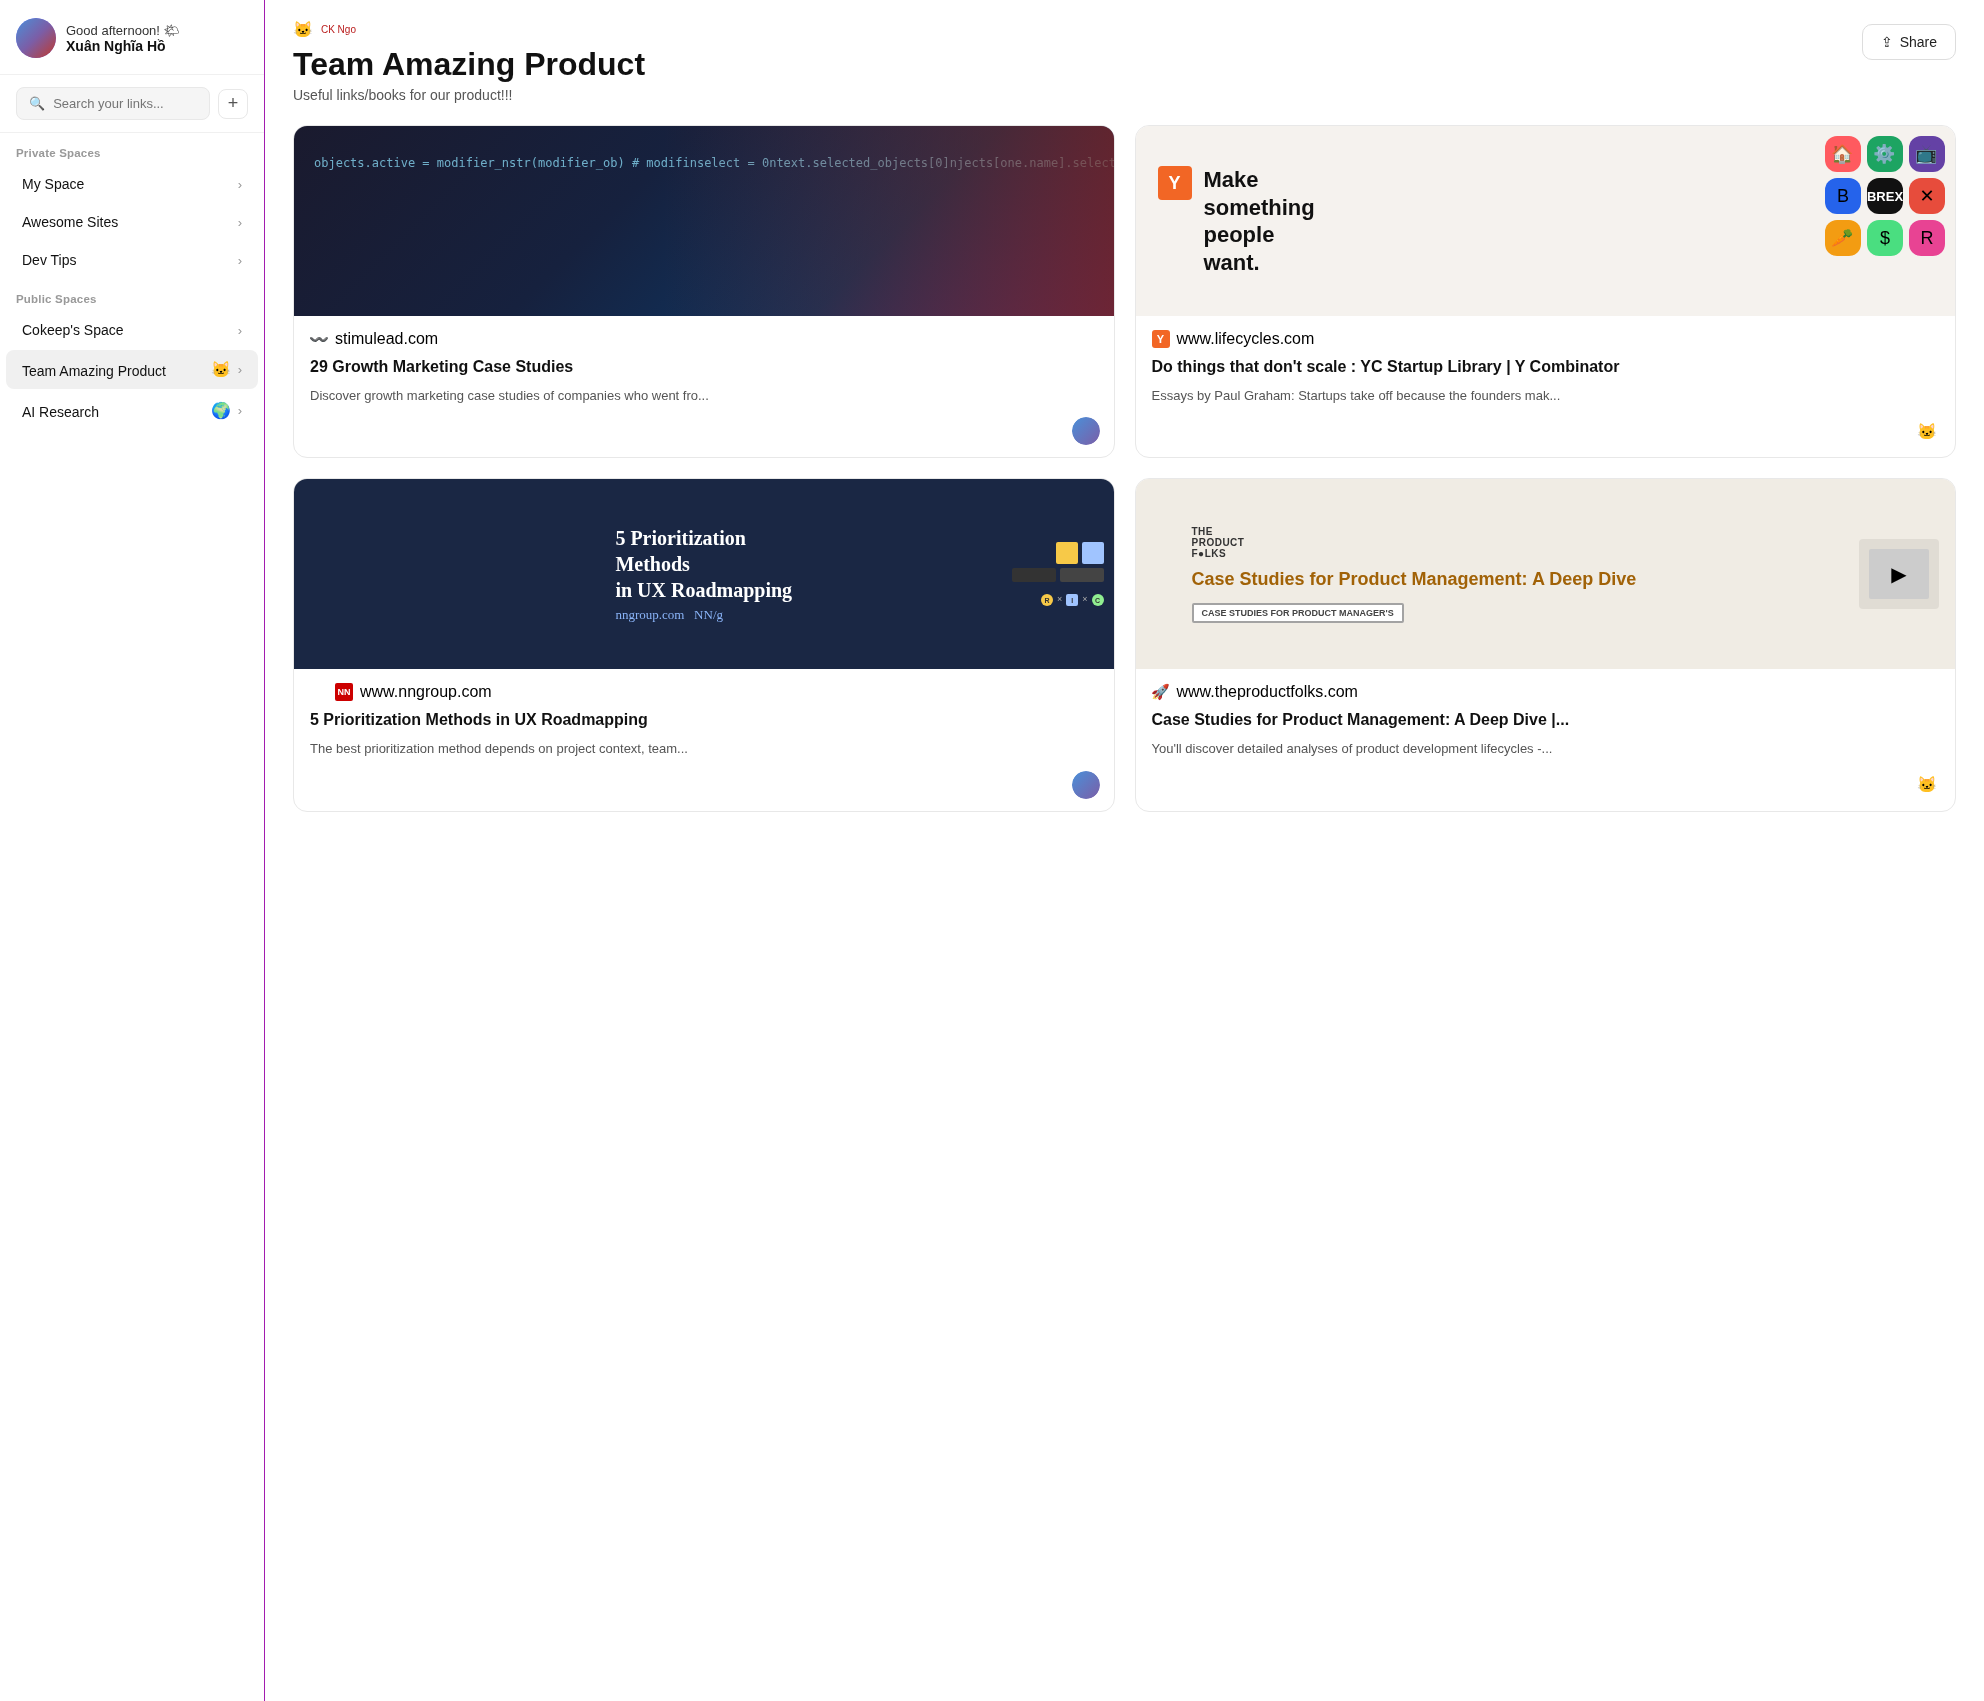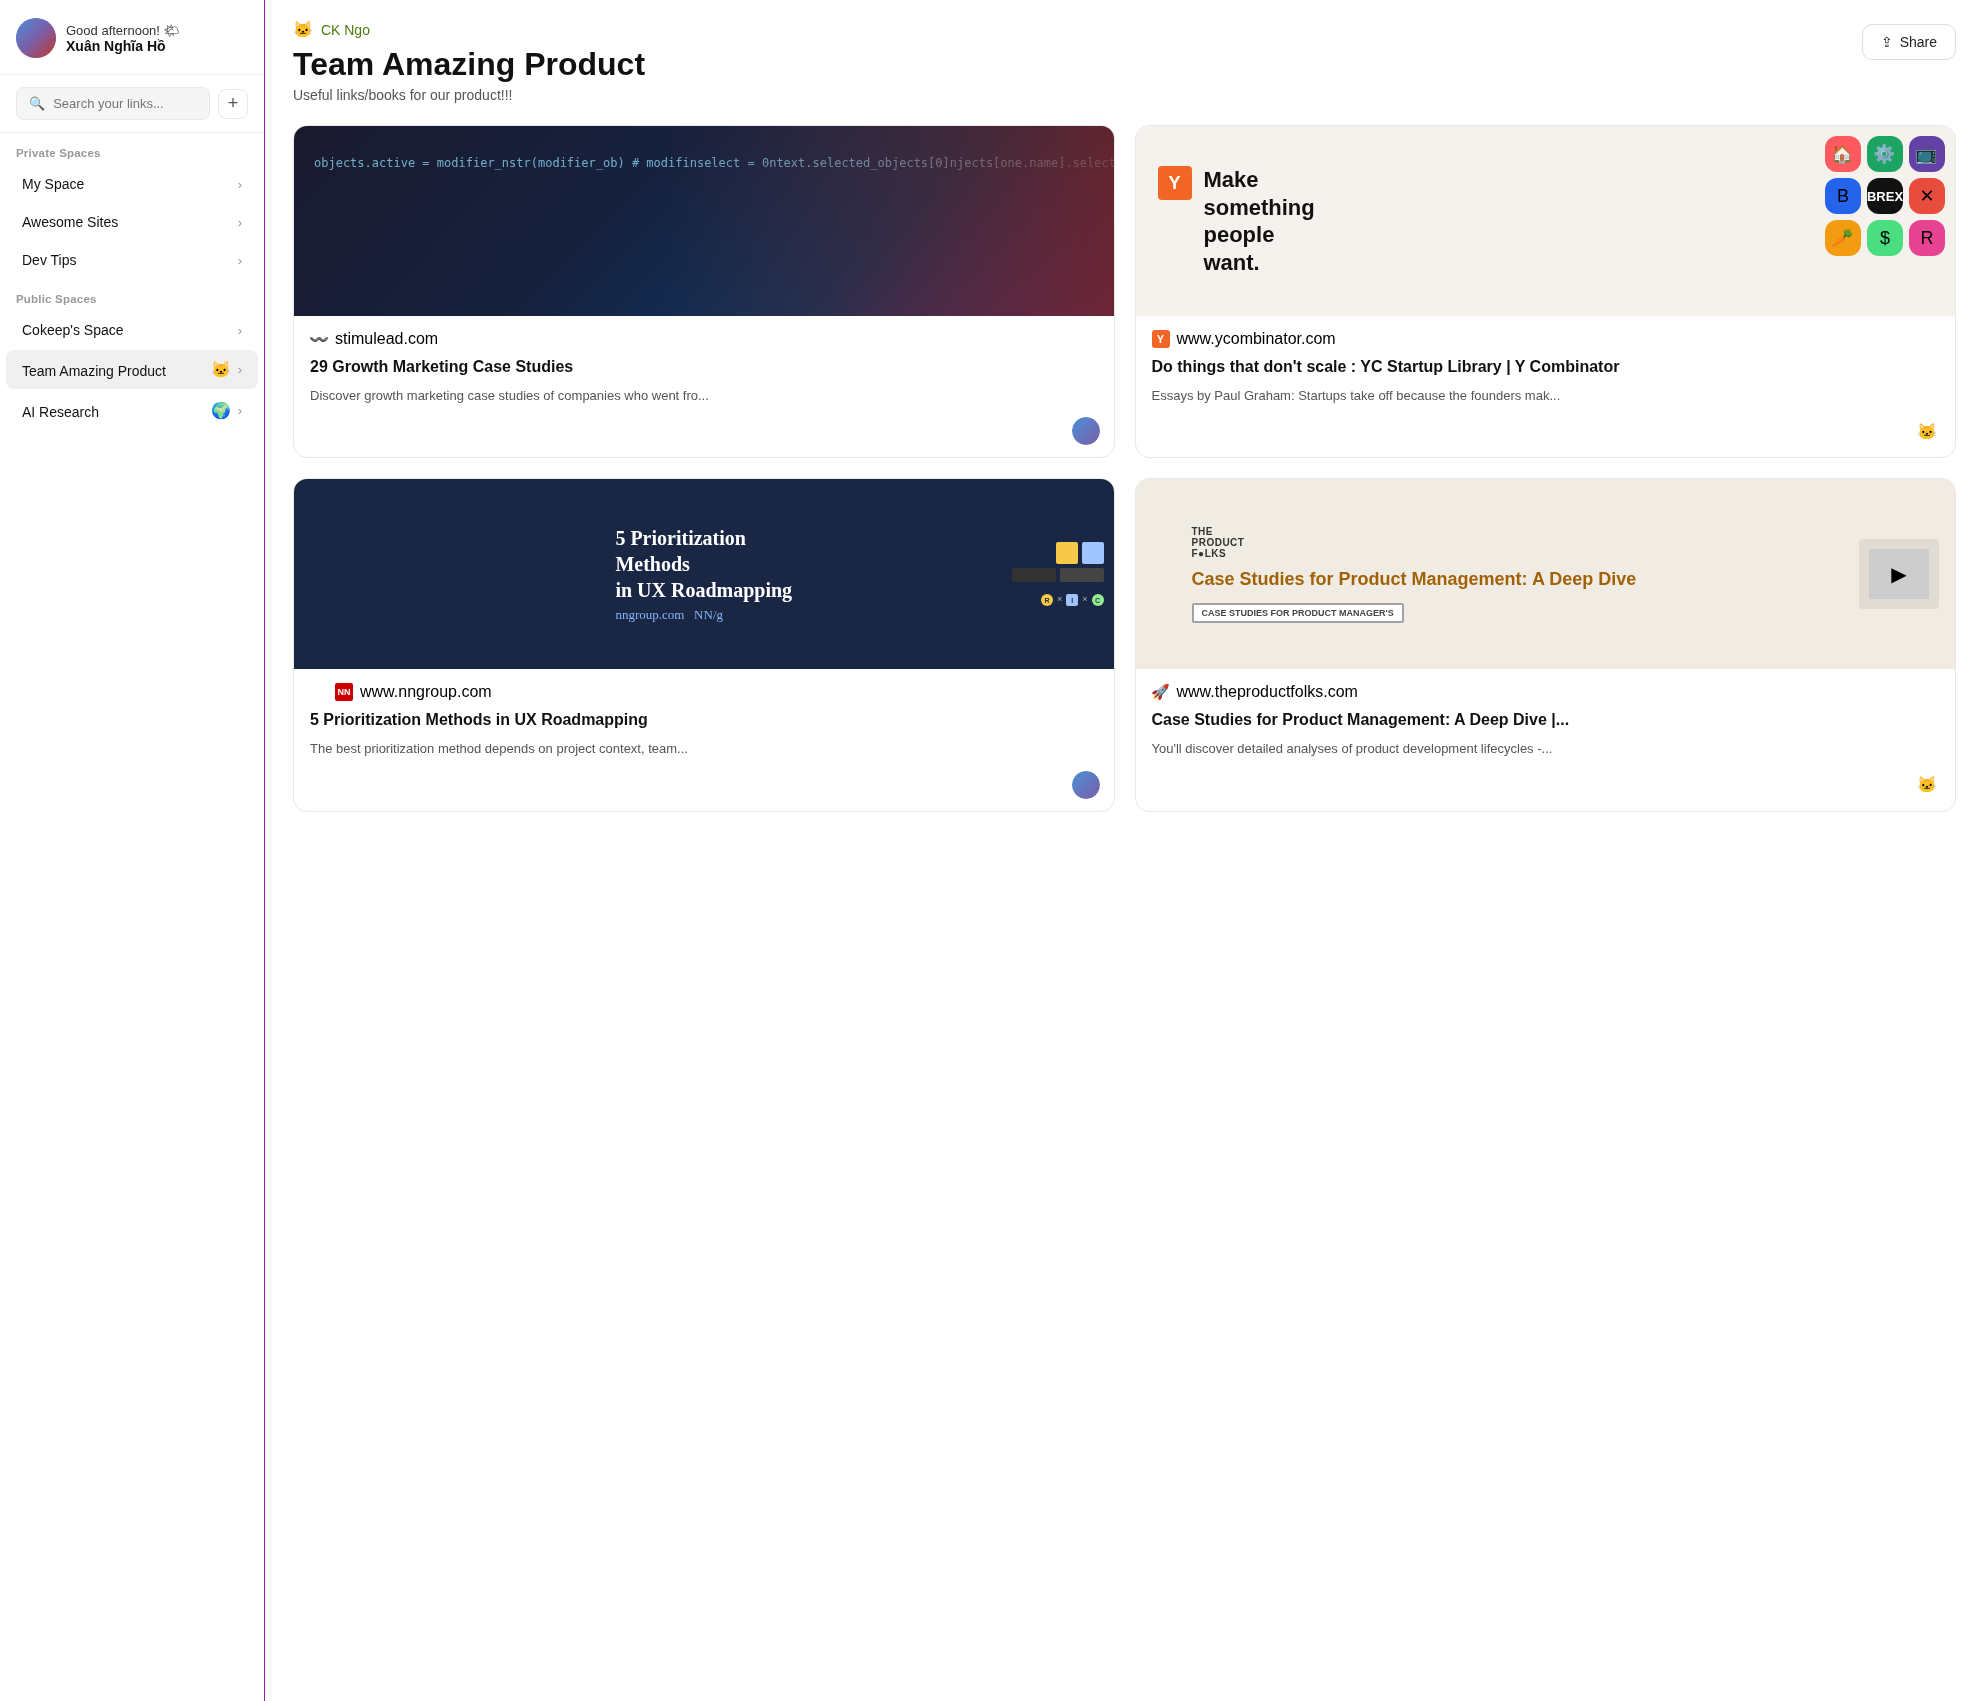--- a/index.html
+++ b/index.html
@@ -170,22 +170,22 @@
       align-items: center;
       gap: 8px;
       margin-bottom: 6px;
     }
 
     .space-meta-icon {
       font-size: 16px;
     }
 
     .space-meta-name {
-      font-size: 14px;
-      color: #4d7c0f;
+      font-size: 10px;
+      color: #b91c1c;
     }
 
     .space-title {
       font-size: 32px;
       font-weight: 700;
       color: #111;
       margin-bottom: 4px;
       line-height: 1.2;
     }
 
@@ -632,21 +632,21 @@
           <div class="app-icon" style="background:#111;border-radius:12px;color:white;font-size:13px;font-weight:700;">BREX</div>
           <div class="app-icon" style="background:#e74c3c;border-radius:12px;">✕</div>
           <div class="app-icon" style="background:#f39c12;border-radius:12px;">🥕</div>
           <div class="app-icon" style="background:#4ade80;border-radius:12px;">$</div>
           <div class="app-icon" style="background:#e84393;border-radius:12px;">R</div>
         </div>
       </div>
       <div class="card-body">
         <div class="card-source">
           <div class="card-favicon favicon-yc">Y</div>
-          <span class="card-domain">www.ycombinator.com</span>
+          <span class="card-domain">www.lifecycles.com</span>
         </div>
         <div class="card-title">Do things that don't scale : YC Startup Library | Y Combinator</div>
         <div class="card-desc">Essays by Paul Graham: Startups take off because the founders mak...</div>
       </div>
       <div class="card-footer">
         <div class="card-avatar">
           <span class="user-avatar-cat">🐱</span>
         </div>
       </div>
     </div>

